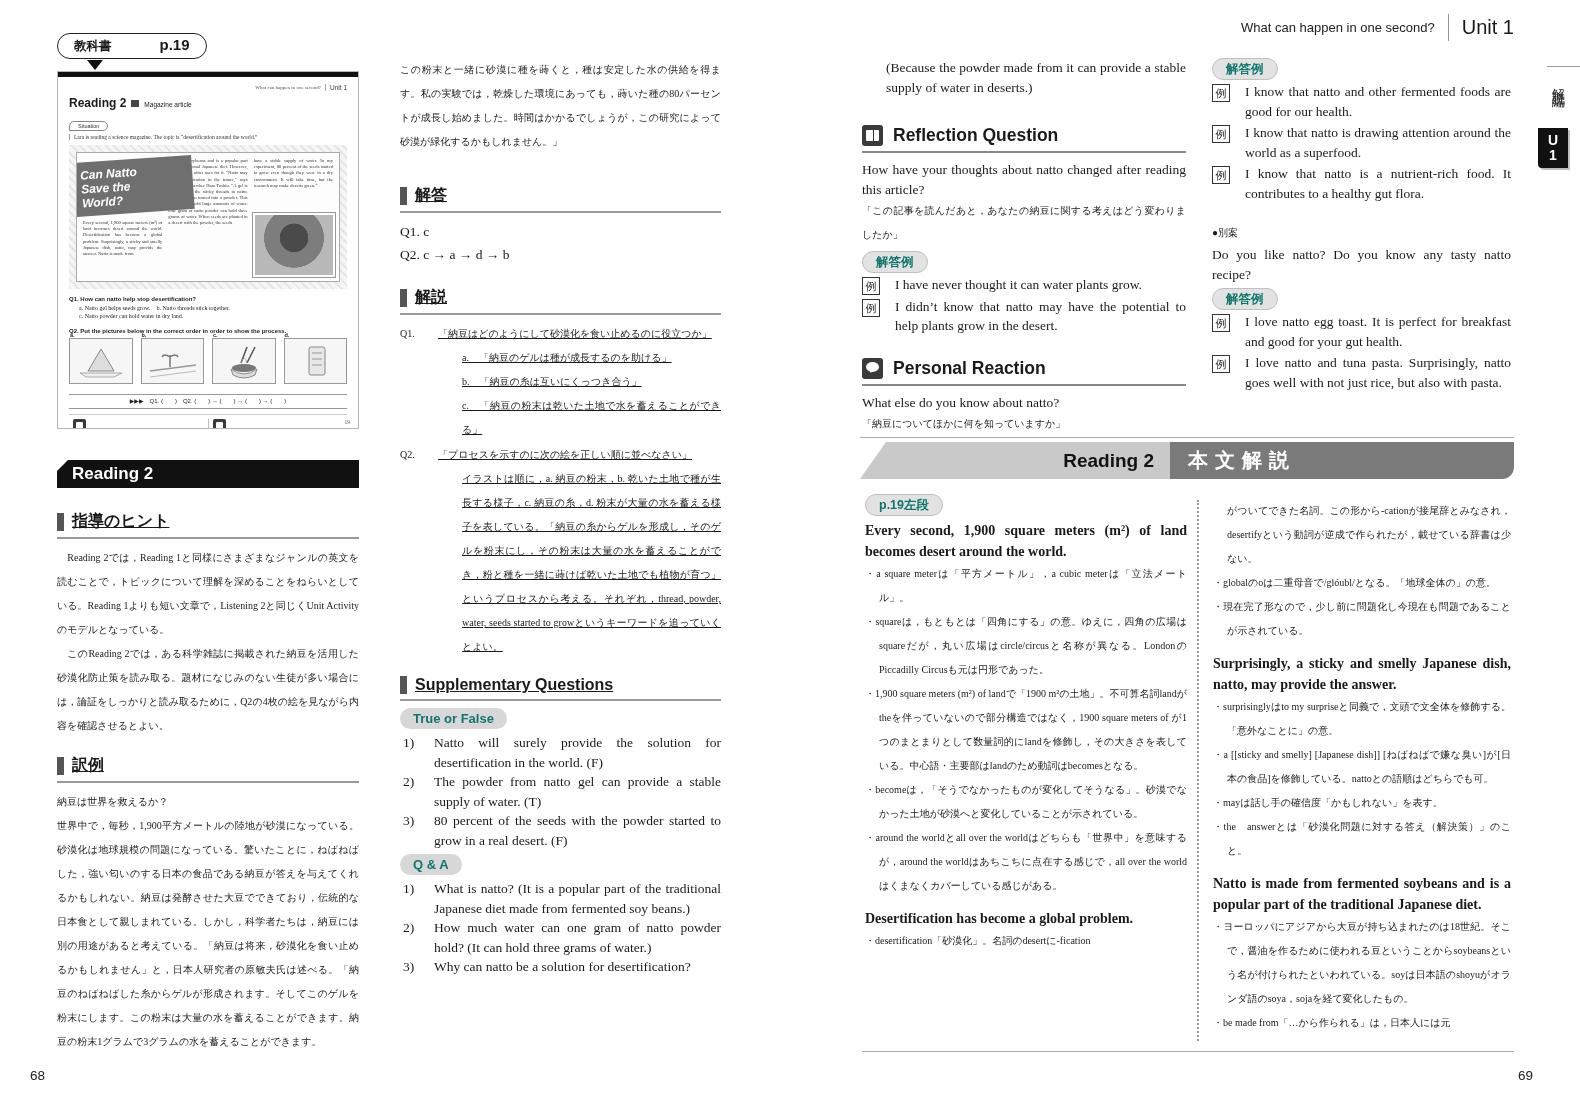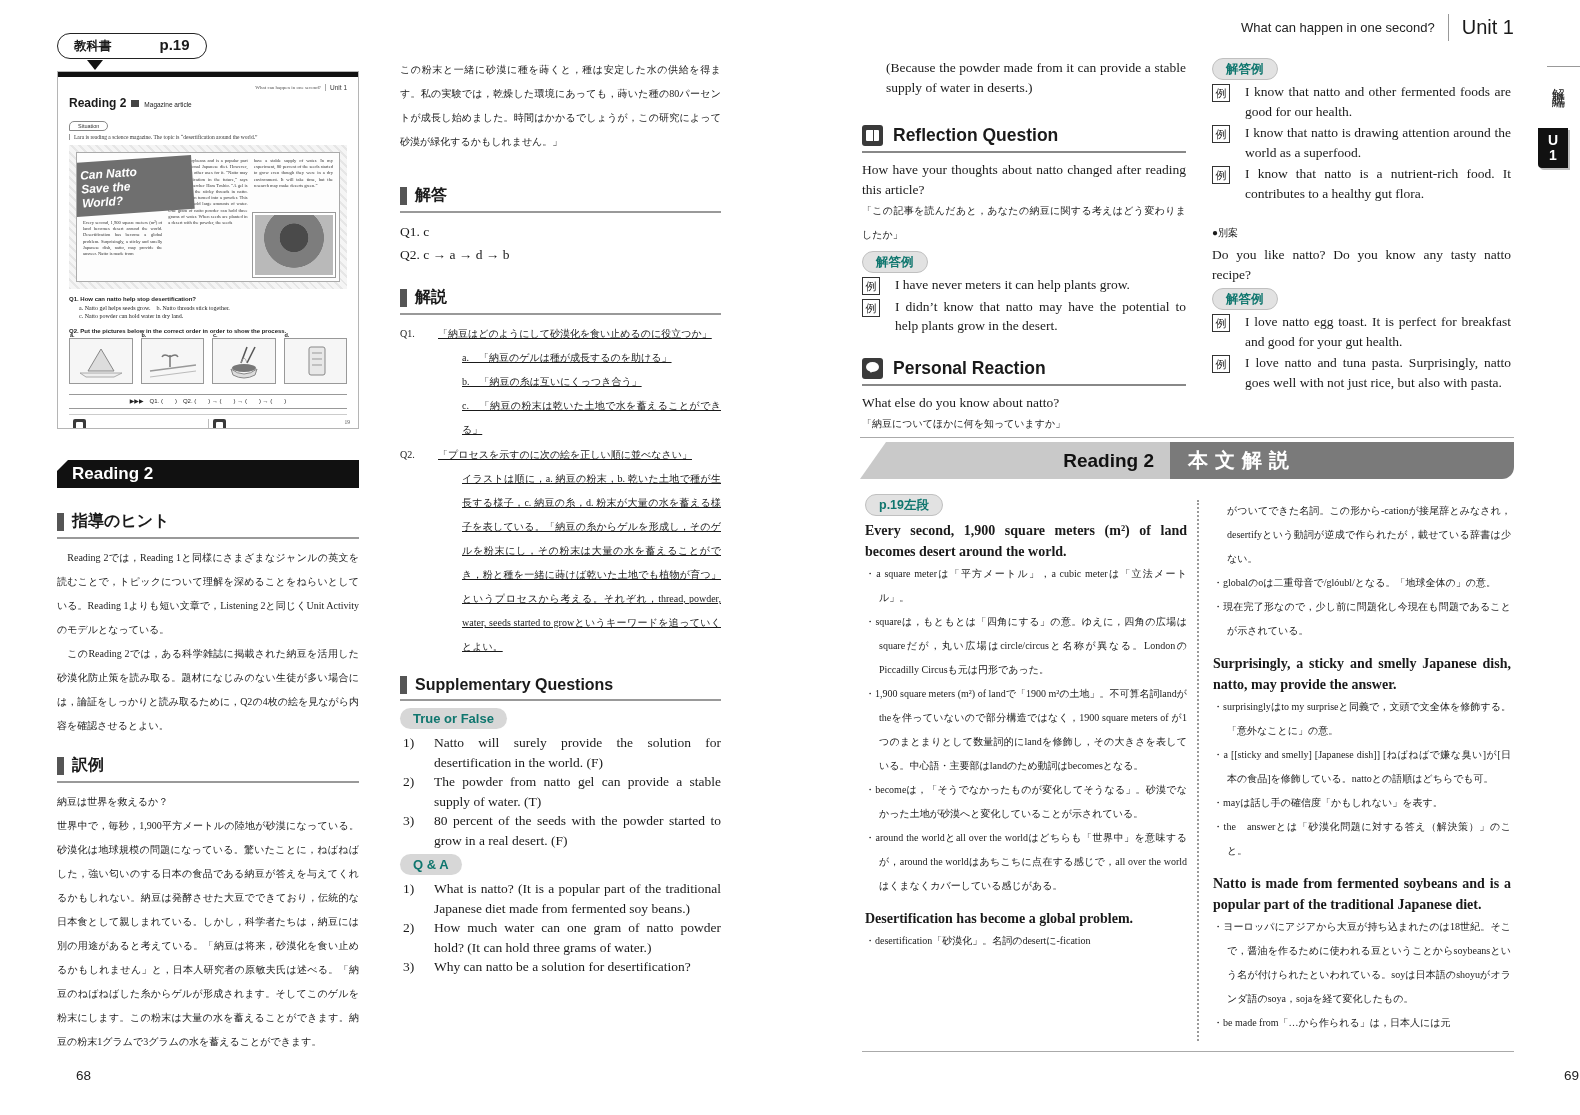--- a/index.html
+++ b/index.html
@@ -11,21 +11,21 @@
   
   .rh{position:absolute;top:14px;right:66px;display:flex;align-items:center;gap:13px;}
   .rh .t{font:13px "Liberation Sans",sans-serif;color:#222;}
   .rh .dv{width:1px;height:27px;background:#999;}
   .rh .u{font:20px "Liberation Sans",sans-serif;}
   .edge-line{position:absolute;left:1547px;top:66px;width:33px;height:1px;background:#999;}
   .edge-ttl{position:absolute;left:1549px;top:78px;writing-mode:vertical-rl;font:13px "Liberation Sans",sans-serif;letter-spacing:3px;color:#222;}
   .unit-tab{position:absolute;left:1538px;top:128px;width:30px;height:40px;background:#111;color:#fff;
             display:flex;flex-direction:column;align-items:center;justify-content:center;
             font:bold 14px/15px "Liberation Sans",sans-serif;border-radius:0 0 0 4px;box-shadow:2px 2px 0 rgba(0,0,0,.25);}
-  .pageno{position:absolute;font:13.5px "Liberation Sans",sans-serif;color:#222;margin-left:46px;}
+  .pageno{position:absolute;font:13.5px "Liberation Sans",sans-serif;color:#222;}
   
   .col{position:absolute;}
   .c1{left:57px;top:33px;width:302px;}
   .c2{left:400px;top:58px;width:321px;}
   .rc1{left:862px;top:58px;width:324px;}
   .rc2{left:1212px;top:58px;width:299px;}
   
   .tag{display:inline-block;border:1.5px solid #222;border-radius:15px;background:#fff;padding:2px 16px 3px;}
   .tag .sm{font:bold 12.5px "Liberation Sans",sans-serif;}
   .tag .bg{font:bold 15px "Liberation Sans",sans-serif;padding-left:48px;}
@@ -64,21 +64,21 @@
   .th-cell+.th-cell{border-left:1px solid #bbb;}
   .th-cell .ic{width:13px;height:13px;background:#3a3a3a;border-radius:2px;flex:none;position:relative;}
   .th-cell .ic::before{content:"";position:absolute;inset:3px;background:#fff;border-radius:1px;}
   .th-cell .tt{font:bold 5.8px/8px "Liberation Sans",sans-serif;}
   .th-cell .tx{font-size:5.2px;line-height:7px;color:#333;}
   .th-pn{position:absolute;right:8px;bottom:3px;font-size:5.5px;color:#555;}
   
   .rbar{margin-top:31px;height:28px;background:#111;color:#fff;font:bold 17px/28px "Liberation Sans",sans-serif;
         padding-left:15px;clip-path:polygon(11px 0,100% 0,100% 100%,0 100%,0 11px);}
   
-  .sh{display:flex;align-items:center;gap:8px;border-bottom:2.5px solid #999;padding:3px 0 5px;margin-bottom:7px;}
+  .sh{display:flex;align-items:center;gap:8px;border-bottom:2.5px solid #999;padding:3px 0 5px;margin-bottom:7px;text-decoration:underline;}
   .sh::before{content:"";width:7px;height:18px;background:#555;flex:none;}
   .sh .t{font:bold 16px "Liberation Sans",sans-serif;}
   
   .gpill{display:inline-block;background:#d7d7d7;border-radius:11px;padding:0 13px;font:bold 13px/21px "Liberation Sans",sans-serif;color:#0f766e;}
   .gpill.sm{font-size:12.5px;line-height:20px;border:1px solid #c0c0c0;background:#e2e2e2;}
   .rei{position:relative;padding-left:33px;margin-top:2px;}
   .reibox{position:absolute;left:0;top:2px;width:16px;height:16px;border:1.5px solid #333;background:#fff;
           font:11px/16px "Liberation Sans",sans-serif;text-align:center;}
   
   .nitem{position:relative;padding-left:34px;}
@@ -313,21 +313,21 @@
     <div class="en" style="padding-left:24px;">(Because the powder made from it can provide a stable supply of water in deserts.)</div>
 
     <div class="mt28">
       <div class="fh">
         <span class="ficon book"></span>
         <span class="ttl">Reflection Question</span>
       </div>
       <div class="en">How have your thoughts about natto changed after reading this article?</div>
       <div class="jp">「この記事を読んだあと，あなたの納豆に関する考えはどう変わりましたか」</div>
       <div class="gpill sm mt4">解答例</div>
-      <div class="rei en"><span class="reibox">例</span><span>I have never meters it can help plants grow.</span></div>
+      <div class="rei en"><span class="reibox">例</span><span>I have never thought it can water plants grow.</span></div>
       <div class="rei en"><span class="reibox">例</span><span>I didn’t know that natto may have the potential to help plants grow in the desert.</span></div>
     </div>
 
     <div class="mt22">
       <div class="fh">
         <span class="ficon bubble"></span>
         <span class="ttl">Personal Reaction</span>
       </div>
       <div class="en">What else do you know about natto?</div>
       <div class="jp">「納豆についてほかに何を知っていますか」</div>

